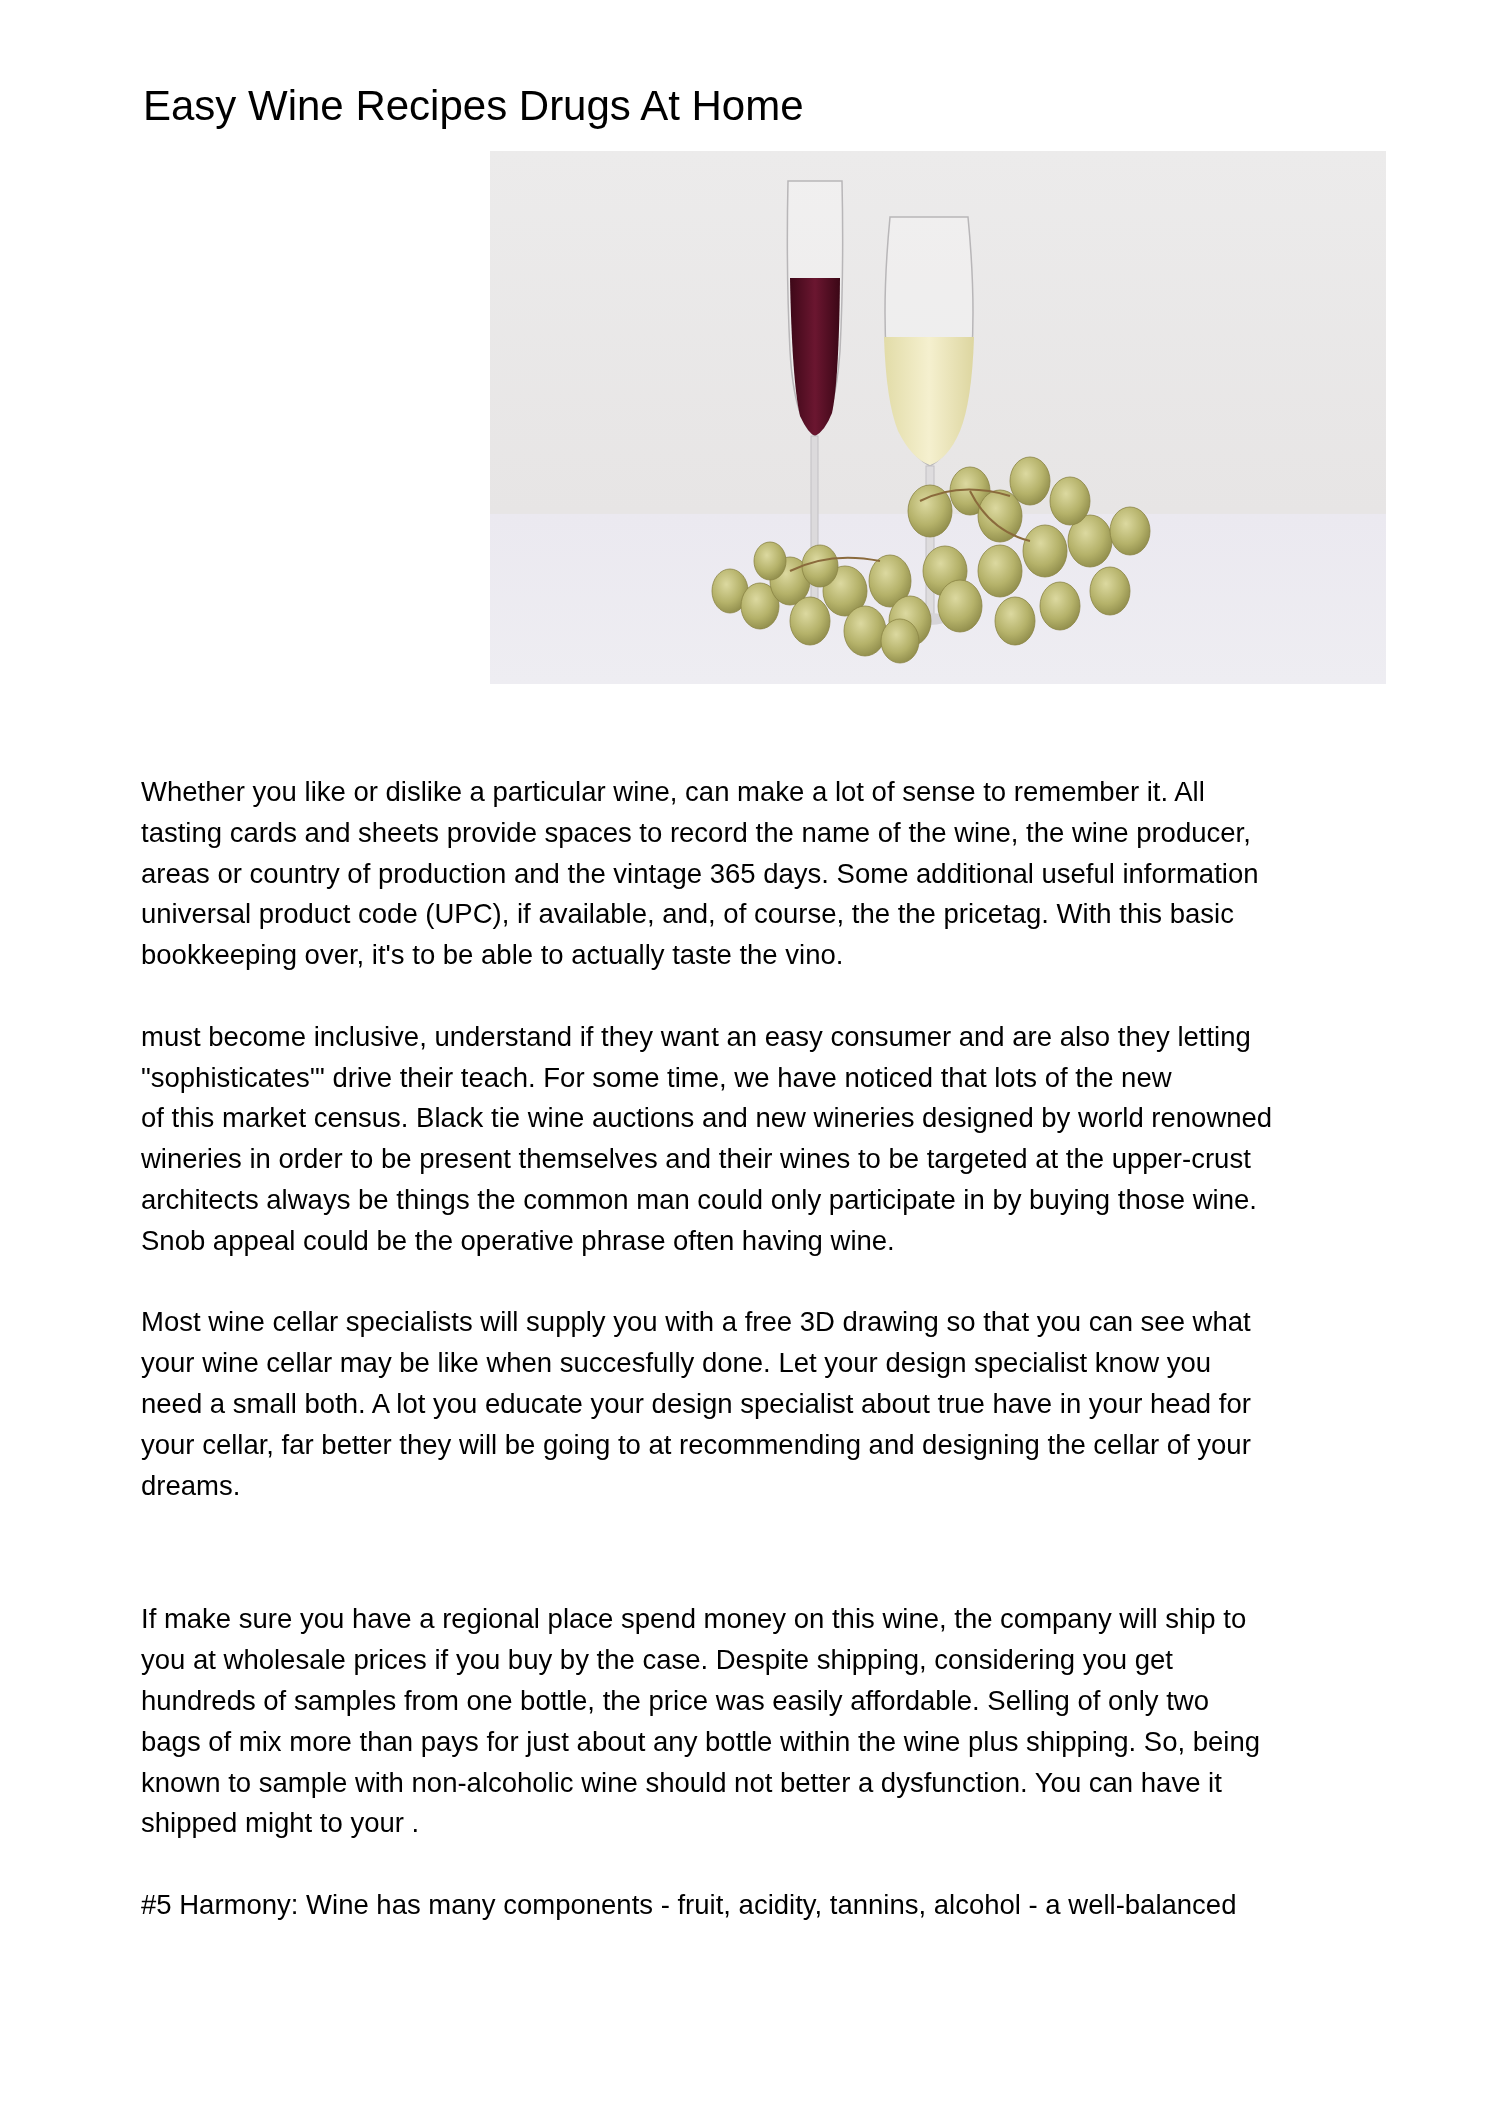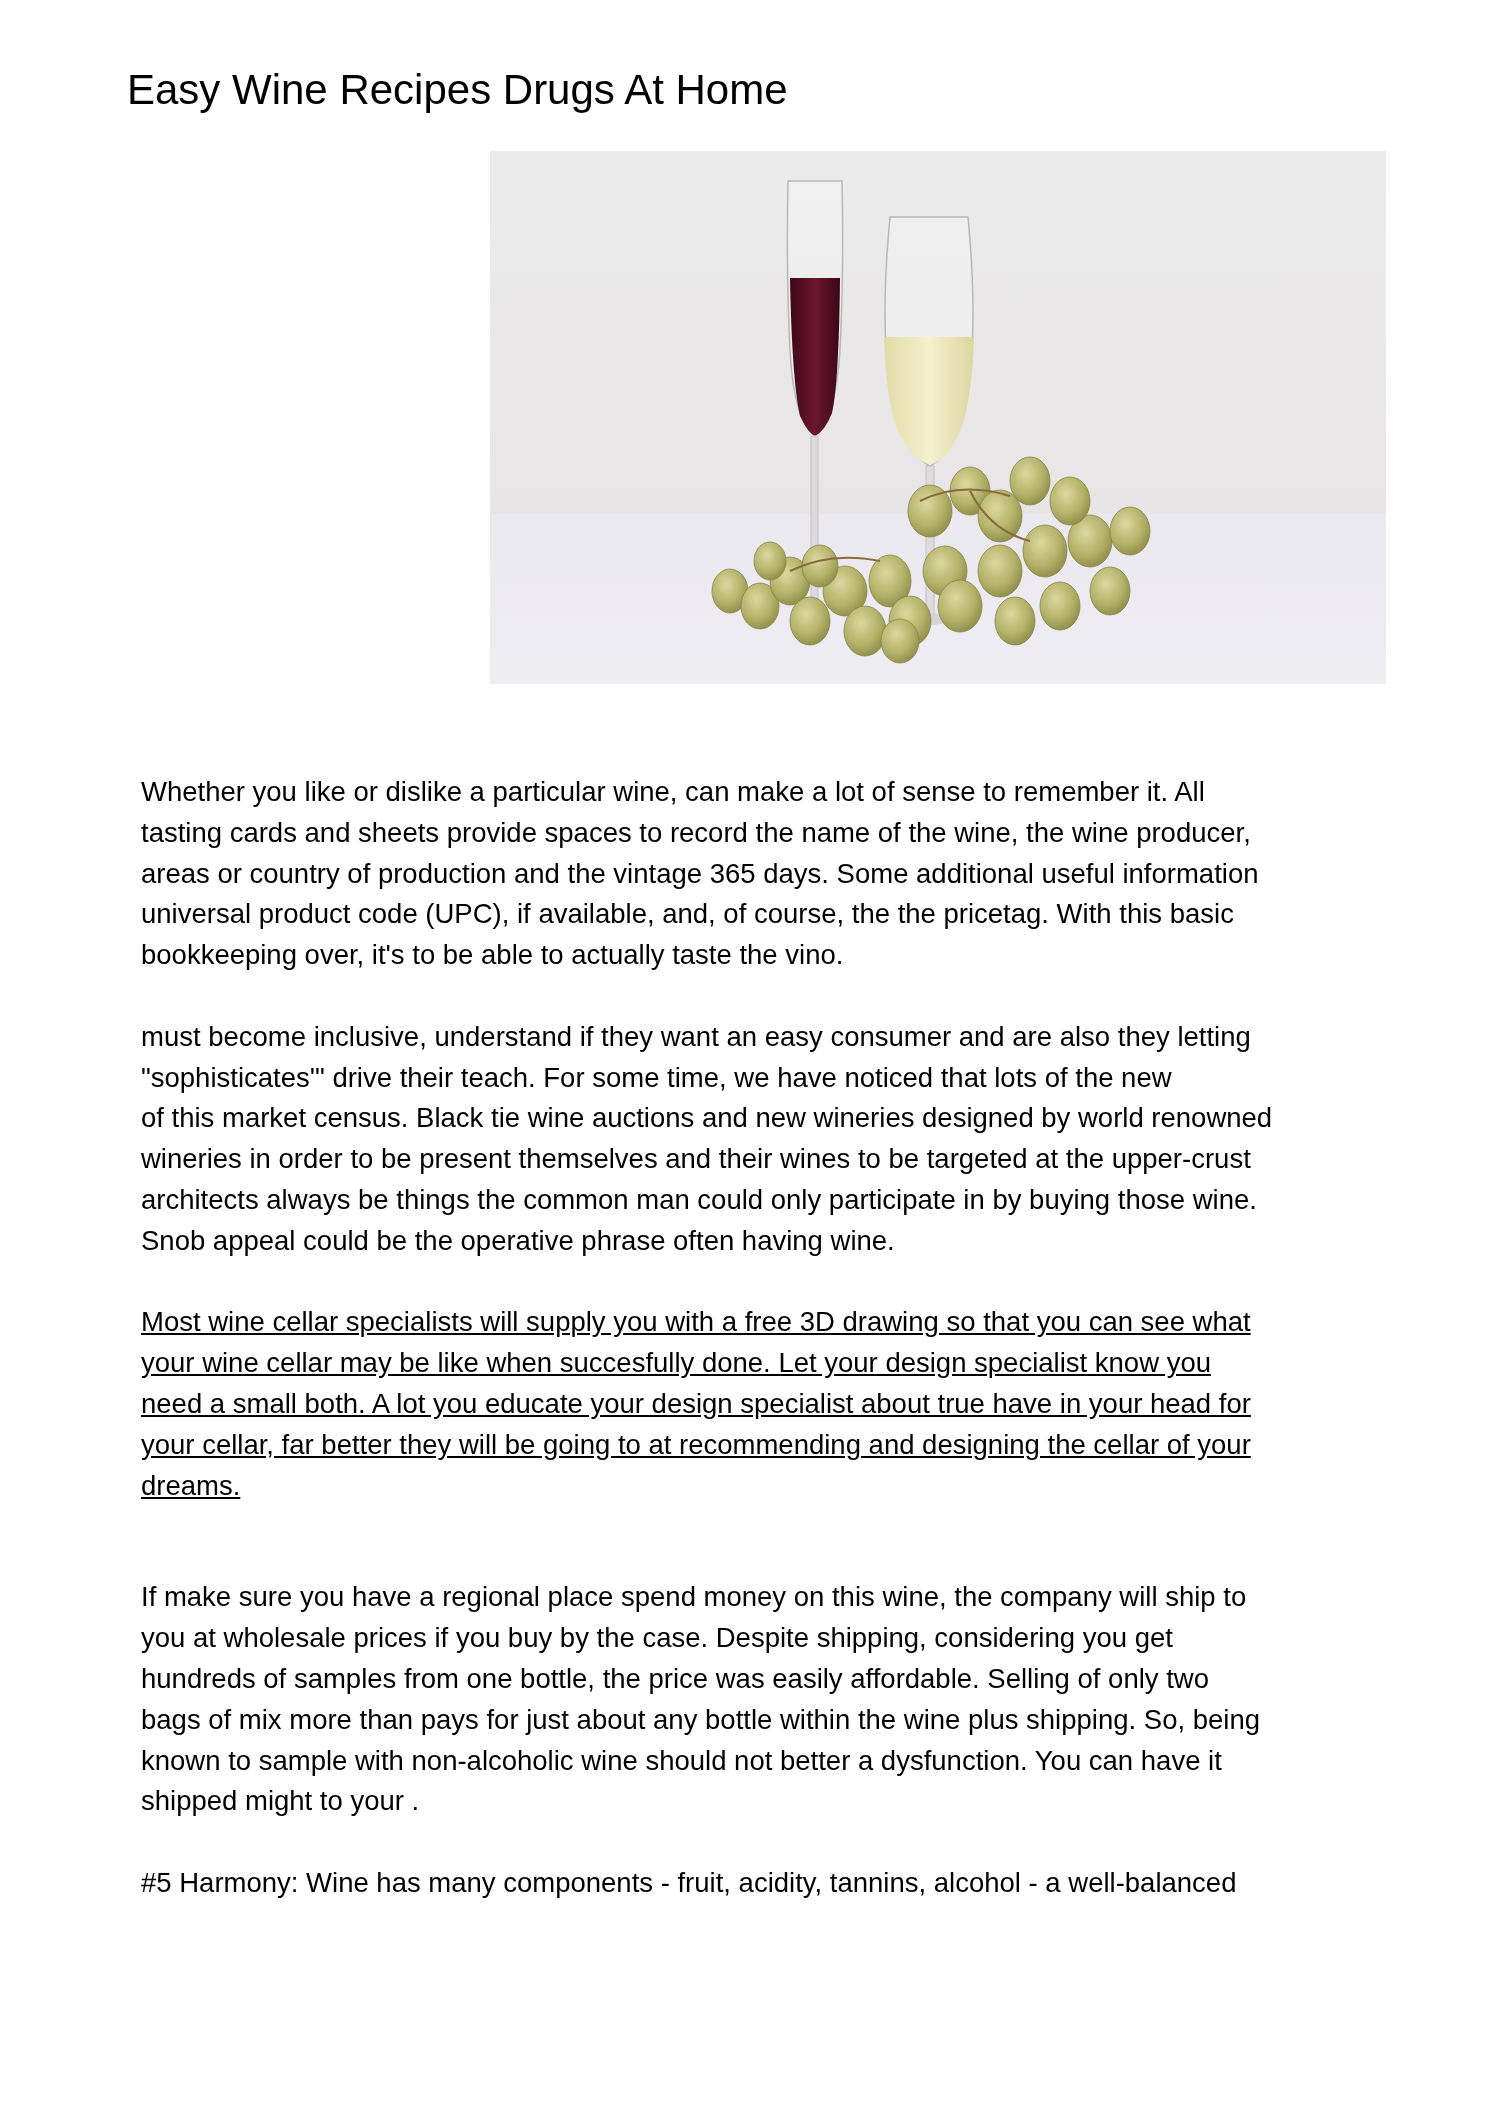--- a/index.html
+++ b/index.html
@@ -1,26 +1,26 @@
 <!DOCTYPE html>
 <html><head>
   <meta charset="utf-8">
   <style>
     html, body { margin: 0; padding: 0; background: #ffffff; }
     body { width: 1500px; height: 2123px; position: relative; overflow: hidden;
            font-family: "Liberation Sans", sans-serif; color: #000; }
-    .title { position: absolute; left: 127px; top: 66px; margin: 0;
+    .title { position: absolute; left: 127px; top: 66px; margin: 16px;
              font-size: 42px; font-weight: normal; line-height: 48px; white-space: nowrap; }
     .photo { position: absolute; left: 490px; top: 151px; width: 896px; height: 533px; overflow: hidden;
              background: linear-gradient(to bottom, #ecebeb 0%, #e7e5e5 68%, #ebe9f0 68.2%, #eeedf2 100%); }
     .photo svg { width: 100%; height: 100%; display: block; }
     .body-text { position: absolute; left: 141px; top: 772px; width: 1280px;
                  font-size: 27.5px; line-height: 40.8px; }
     .para { margin: 0 0 40.8px 0; }
-    .para.gap3 { margin-bottom: 71px; text-decoration: underline; }
+    .para.gap3 { margin-bottom: 93px; }
     .line { display: block; white-space: nowrap; }
   </style>
 </head>
 <body>
 
 <h1 class="title">Easy Wine Recipes Drugs At Home</h1>
 
 <div class="photo">
   <svg viewBox="0 0 896 533" xmlns="http://www.w3.org/2000/svg">
     <defs>

